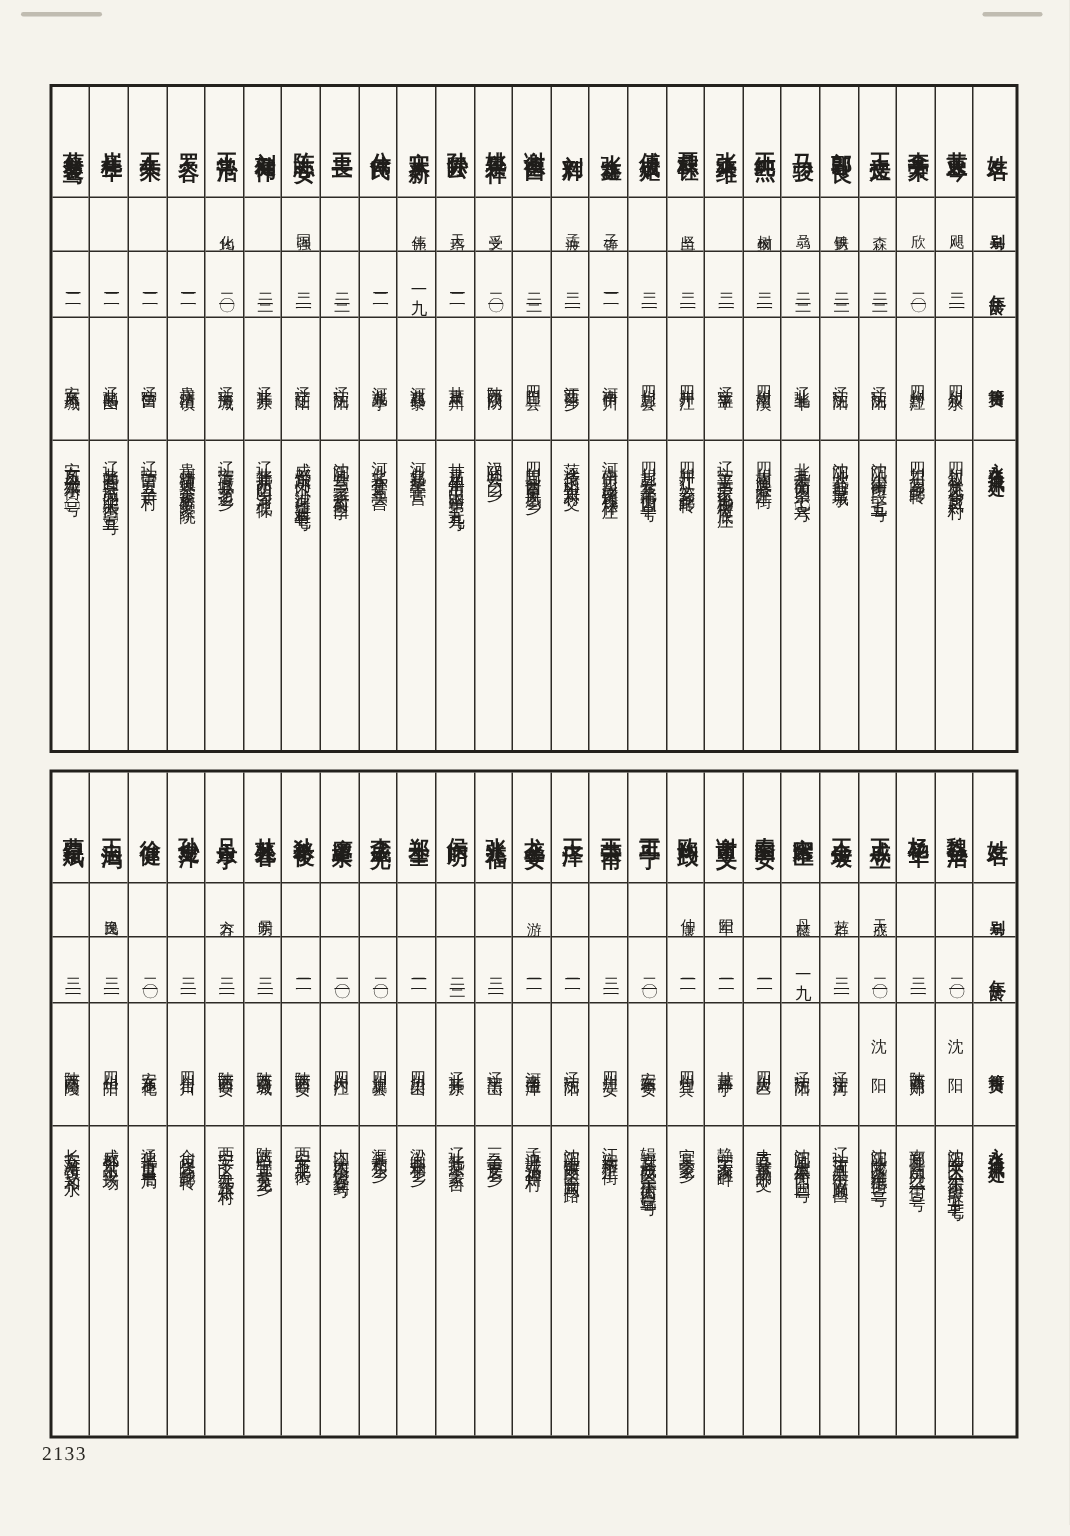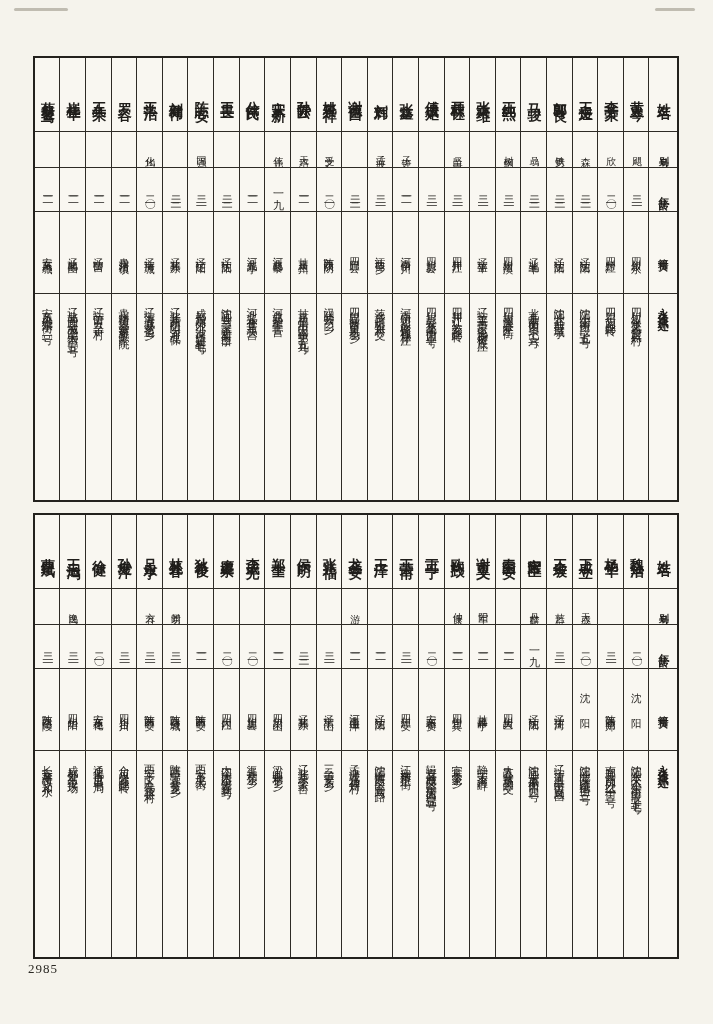--- a/index.html
+++ b/index.html
@@ -995,14 +995,14 @@
     <div class="cell origin">
       <span class="vtext">陕西高陵</span>
     </div>
     <div class="cell address">
       <span class="vtext">长安草滩镇义和永</span>
     </div>
   </div>
 </div>
   </section>
 
-  <div class="page-number">2985</div>
+  <div class="page-number">2133</div>
 </div>
 
 </body></html>

